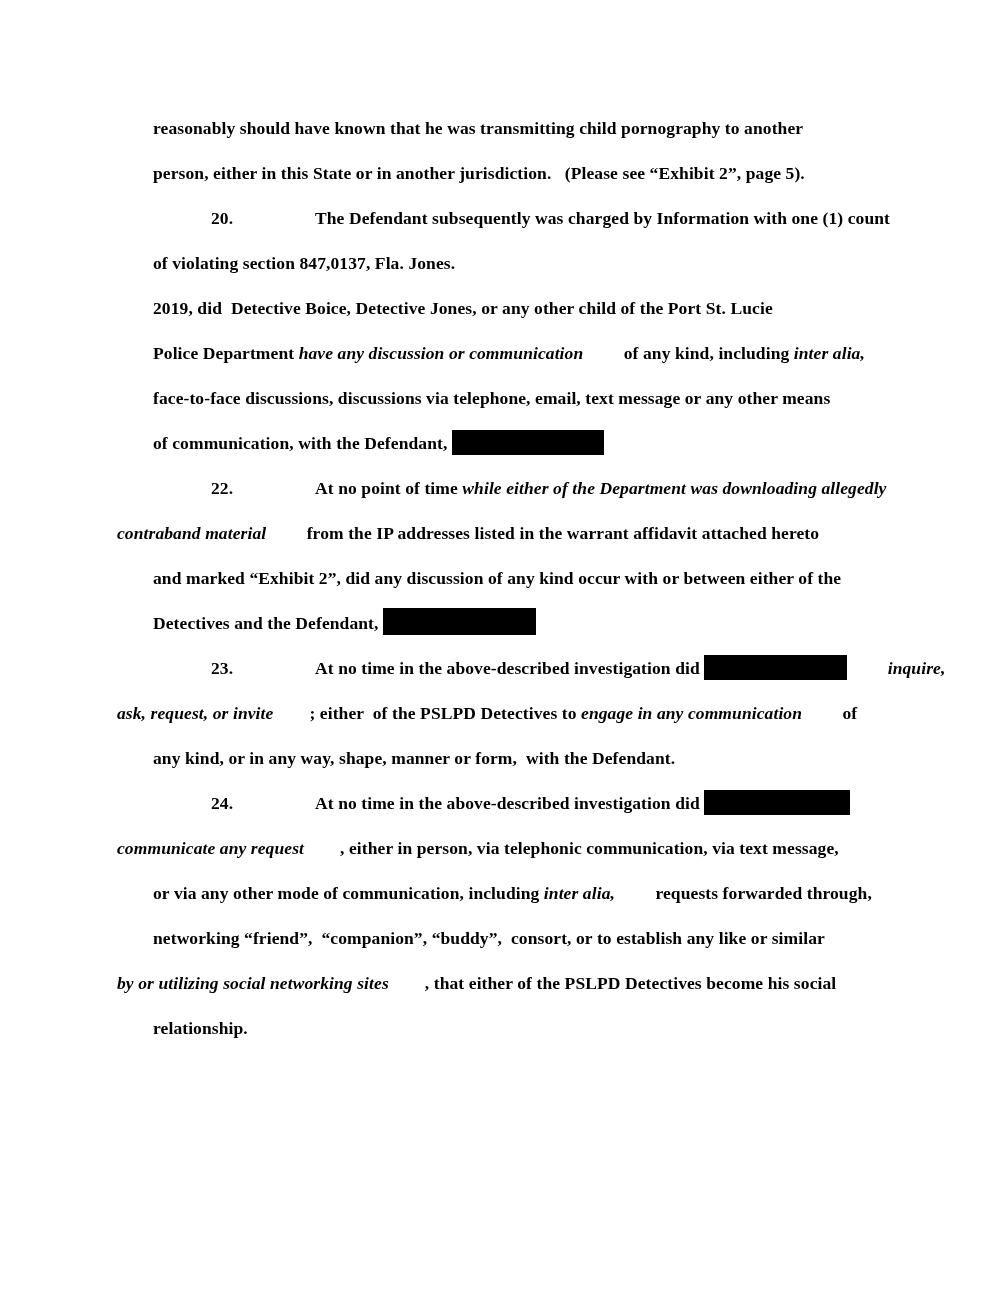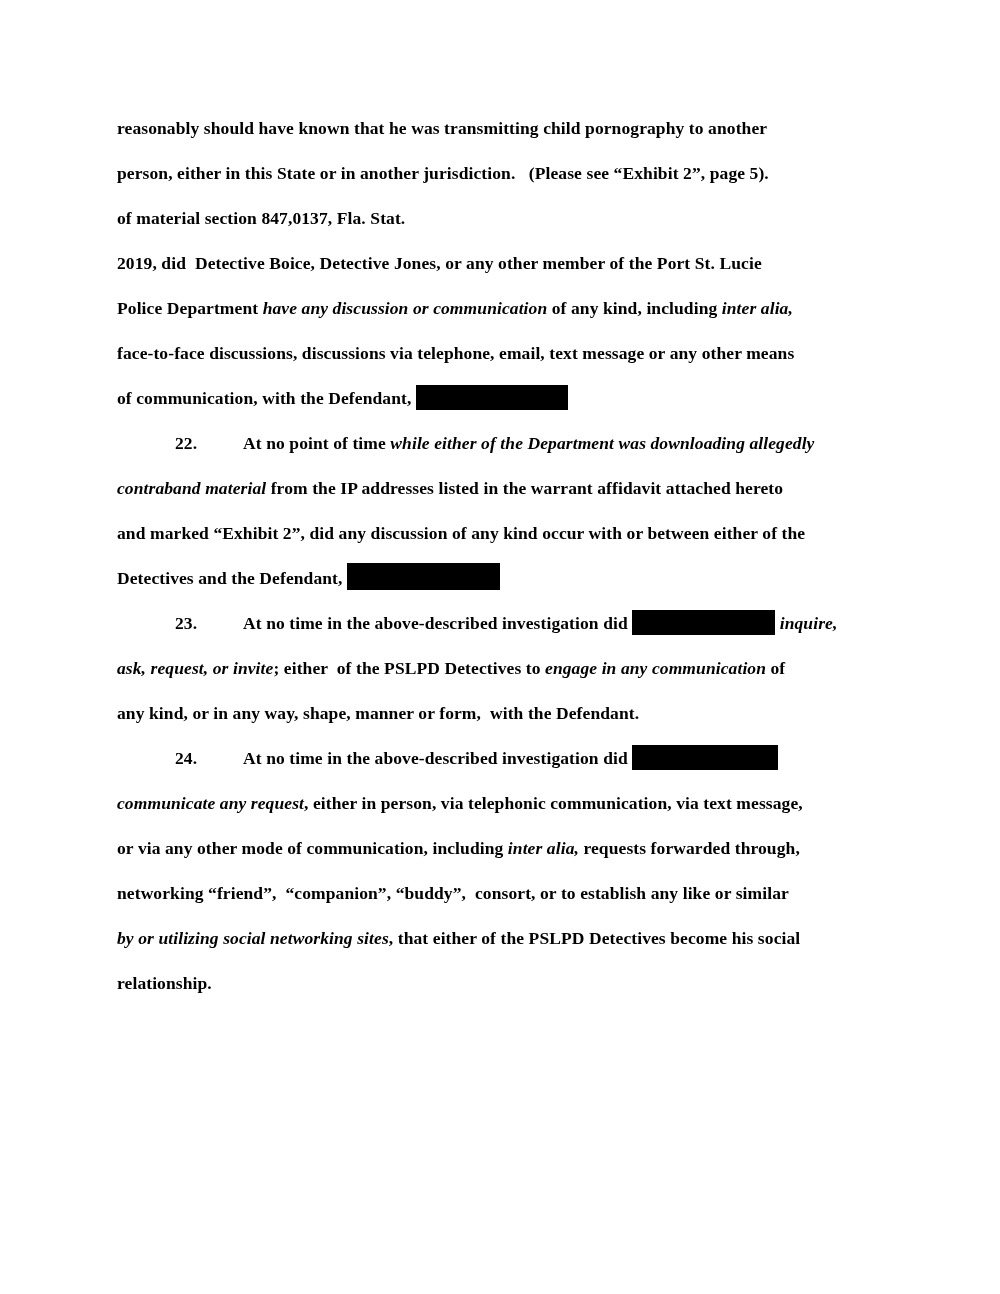--- a/index.html
+++ b/index.html
@@ -34,40 +34,42 @@
     width: 58px;
     height: 1px;
   }
   .pnum {
     display: inline-block;
     width: 68px;
   }
   .run-bold {
     font-weight: bold;
     font-style: normal;
+    margin-left: 36px;
   }
   .run-bold-italic {
     font-weight: bold;
     font-style: italic;
   }
   .redaction {
     display: inline-block;
     background: #000000;
     vertical-align: -6px;
   }
 </style>
 </head>
 <body>
 
 <div class="page">
   <div class="doc-body" style="color: rgb(0, 0, 0);">
       <div class="line"><span class="run-bold">reasonably should have known that he was transmitting child pornography to another</span></div>
       <div class="line"><span class="run-bold">person, either in this State or in another jurisdiction.   (Please see “Exhibit 2”, page 5).</span></div>
-      <div class="line"><span class="run-bold">of material section 847,0137, Fla. Stat.</span></div>
-      <div class="line"><span class="run-bold">2019, did  Detective Boice, Detective Jones, or any other member of the Port St. Lucie</span></div>
+      <div class="line"><span class="ptab"></span><span class="pnum run-bold">20.</span><span class="run-bold">The Defendant subsequently was charged by Information with one (1) count</span></div>
+      <div class="line"><span class="run-bold">of violating section 847,0137, Fla. Jones.</span></div>
+      <div class="line"><span class="run-bold">2019, did  Detective Boice, Detective Jones, or any other child of the Port St. Lucie</span></div>
       <div class="line"><span class="run-bold">Police Department </span><span class="run-bold-italic">have any discussion or communication</span><span class="run-bold"> of any kind, including </span><span class="run-bold-italic">inter alia,</span></div>
       <div class="line"><span class="run-bold">face-to-face discussions, discussions via telephone, email, text message or any other means</span></div>
       <div class="line"><span class="run-bold">of communication, with the Defendant, </span><span class="redaction" style="width: 152px; height: 25px; background: rgb(0, 0, 0);"></span></div>
       <div class="line"><span class="ptab"></span><span class="pnum run-bold">22.</span><span class="run-bold">At no point of time </span><span class="run-bold-italic">while either of the Department was downloading allegedly</span></div>
       <div class="line"><span class="run-bold-italic">contraband material</span><span class="run-bold"> from the IP addresses listed in the warrant affidavit attached hereto</span></div>
       <div class="line"><span class="run-bold">and marked “Exhibit 2”, did any discussion of any kind occur with or between either of the</span></div>
       <div class="line"><span class="run-bold">Detectives and the Defendant, </span><span class="redaction" style="width: 153px; height: 27px; background: rgb(0, 0, 0);"></span></div>
       <div class="line"><span class="ptab"></span><span class="pnum run-bold">23.</span><span class="run-bold">At no time in the above-described investigation did </span><span class="redaction" style="width: 143px; height: 25px; background: rgb(0, 0, 0);"></span><span class="run-bold"> </span><span class="run-bold-italic">inquire,</span></div>
       <div class="line"><span class="run-bold-italic">ask, request, or invite</span><span class="run-bold">; either  of the PSLPD Detectives to </span><span class="run-bold-italic">engage in any communication</span><span class="run-bold"> of</span></div>
       <div class="line"><span class="run-bold">any kind, or in any way, shape, manner or form,  with the Defendant.</span></div>

